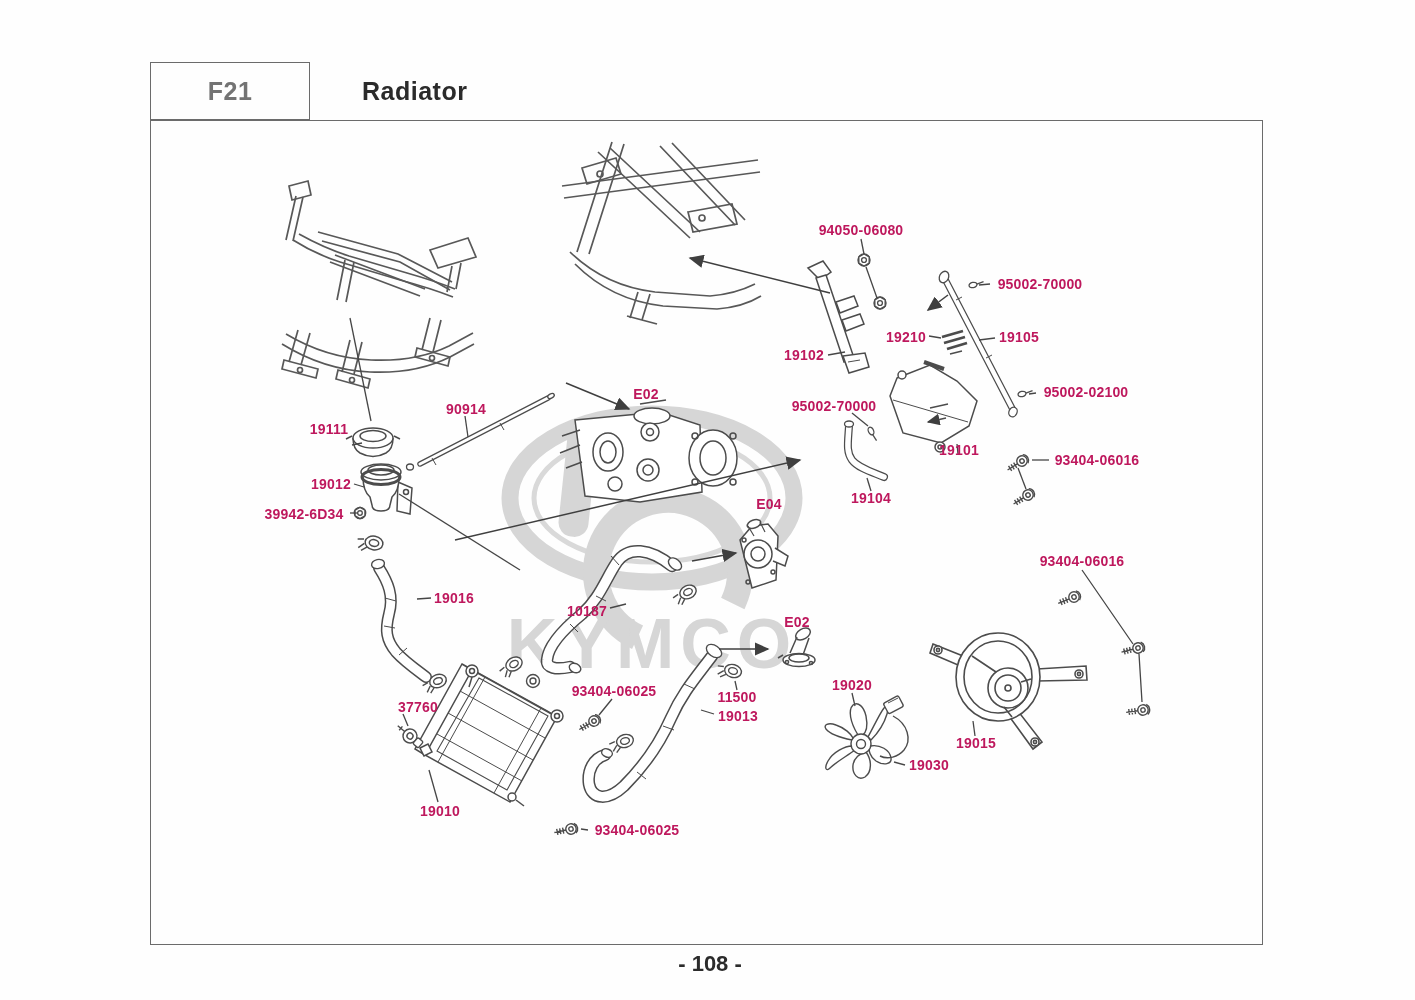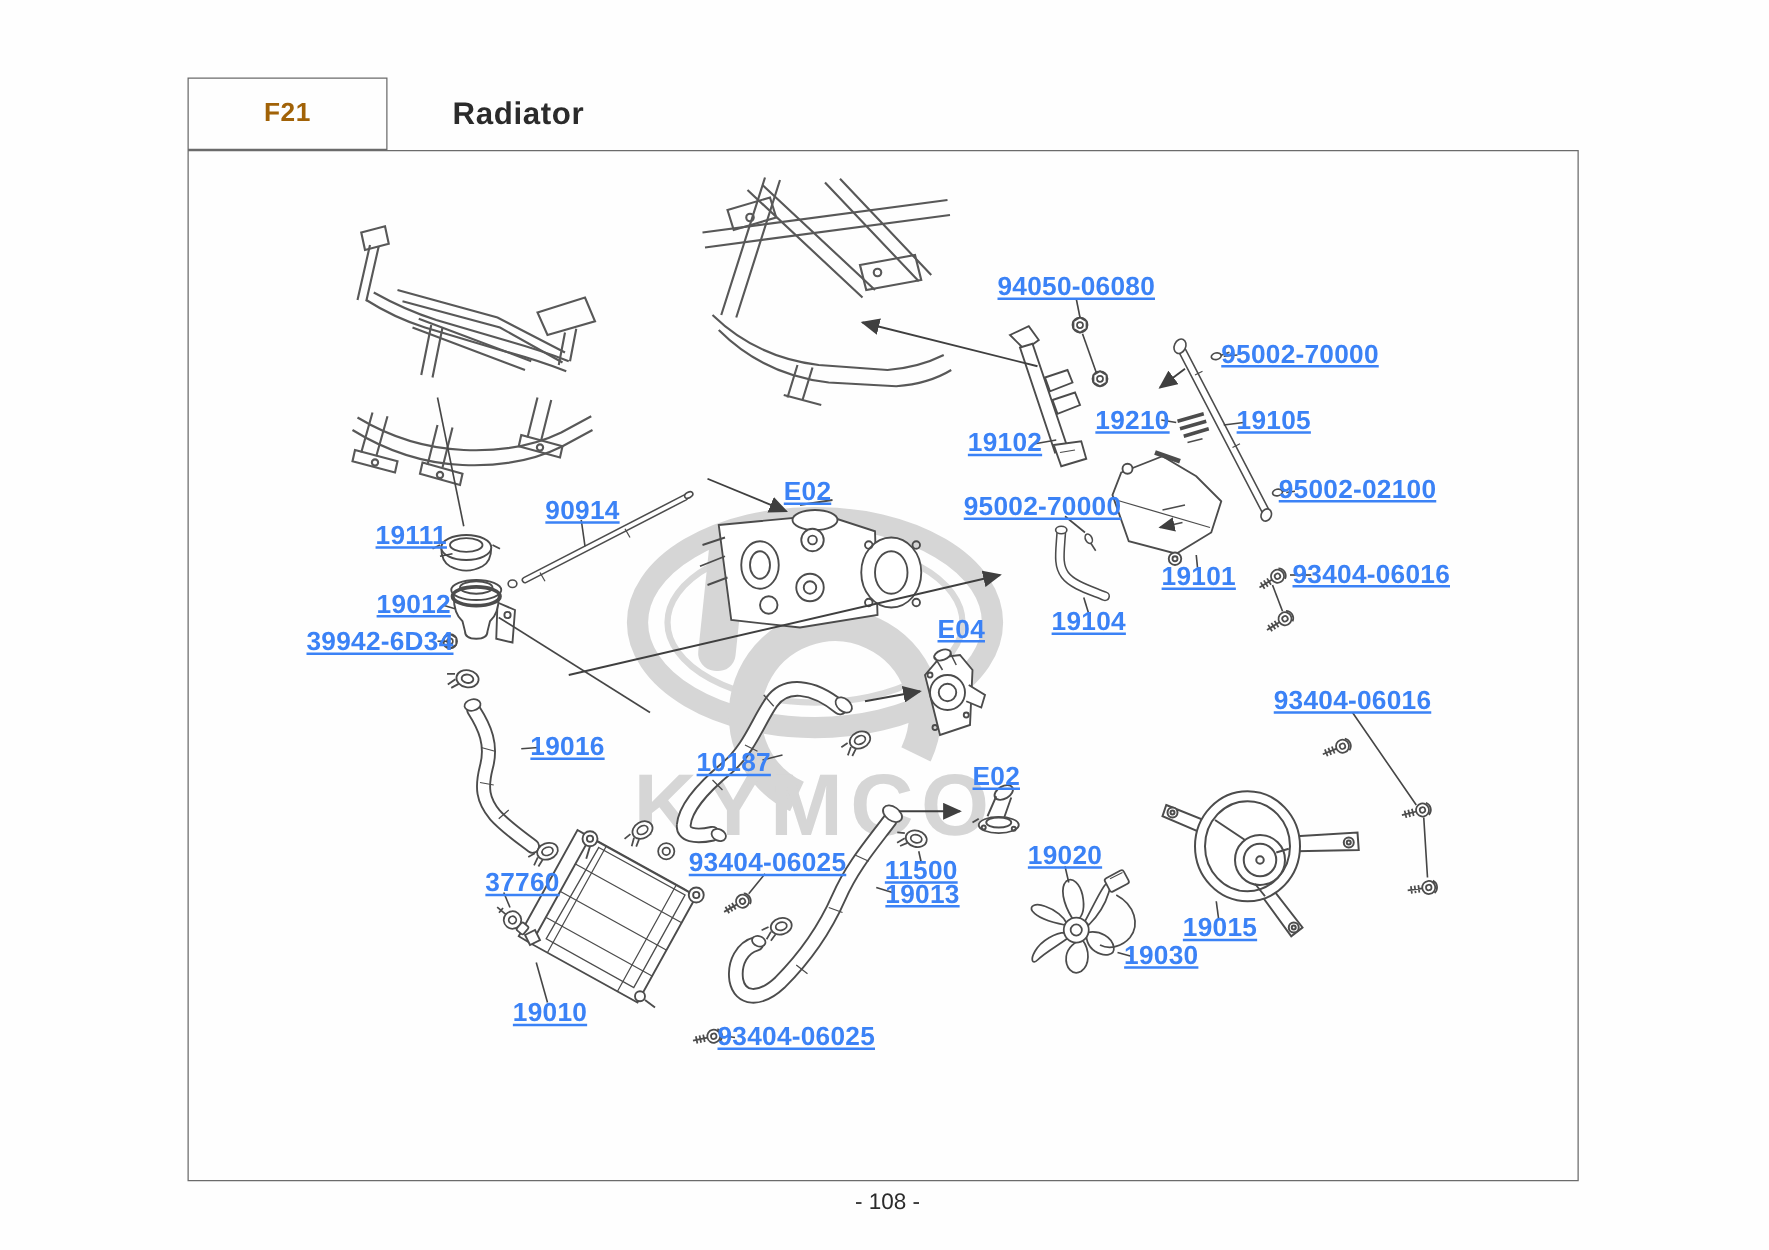--- a/index.html
+++ b/index.html
@@ -10,33 +10,33 @@
   .art{position:absolute;left:0;top:0;width:1415px;height:1000px;}
   .main-frame{
     position:absolute;left:150px;top:120px;width:1113px;height:825px;
     border:1.6px solid #6b6b6b;box-sizing:border-box;background:transparent;
   }
   .header-box{
     position:absolute;left:150px;top:62px;width:160px;height:58px;
     border:1.6px solid #6b6b6b;box-sizing:border-box;
     display:flex;align-items:center;justify-content:center;
   }
-  .header-code{font-size:21px;font-weight:bold;color:#a16207;letter-spacing:0.5px;}
+  .header-code{font-size:25px;font-weight:bold;color:#737373;letter-spacing:0.5px;}
   .header-title{
     position:absolute;left:362px;top:62px;height:58px;display:flex;align-items:center;
     font-size:25px;font-weight:bold;color:#2b2b2b;letter-spacing:0.5px;
   }
   .footer-page{
     position:absolute;left:650px;top:951px;width:120px;text-align:center;
-    font-size:18px;font-weight:normal;color:#2b2b2b;
+    font-size:22px;font-weight:bold;color:#2b2b2b;
   }
   .plabel{
     position:absolute;transform:translate(-50%,-50%);
-    font-size:21px;font-weight:bold;color:#3b82f6;white-space:nowrap;
-    letter-spacing:0.2px;z-index:5;text-decoration:underline;
+    font-size:14px;font-weight:bold;color:#be185d;white-space:nowrap;
+    letter-spacing:0.2px;z-index:5;
   }
 </style>
 </head>
 <body>
 
 <svg class="art" viewBox="0 0 1415 1000">
   <defs>
     <marker id="arr" markerWidth="11" markerHeight="9" refX="9" refY="4.5" orient="auto">
       <path d="M0,0 L10,4.5 L0,9 Z" fill="#3f3f3f"></path>
     </marker>
@@ -365,21 +365,21 @@
 <div class="header-title">Radiator</div>
 <div class="footer-page">- 108 -</div>
 
 <span class="plabel" style="left:861px;top:230px">94050-06080</span>
 <span class="plabel" style="left:1040px;top:284px">95002-70000</span>
 <span class="plabel" style="left:906px;top:337px">19210</span>
 <span class="plabel" style="left:1019px;top:337px">19105</span>
 <span class="plabel" style="left:804px;top:355px">19102</span>
 <span class="plabel" style="left:1086px;top:392px">95002-02100</span>
 <span class="plabel" style="left:834px;top:406px">95002-70000</span>
-<span class="plabel" style="left:959px;top:462px">19101</span>
+<span class="plabel" style="left:959px;top:450px">19101</span>
 <span class="plabel" style="left:1097px;top:460px">93404-06016</span>
 <span class="plabel" style="left:871px;top:498px">19104</span>
 <span class="plabel" style="left:769px;top:504px">E04</span>
 <span class="plabel" style="left:1082px;top:561px">93404-06016</span>
 <span class="plabel" style="left:329px;top:429px">19111</span>
 <span class="plabel" style="left:331px;top:484px">19012</span>
 <span class="plabel" style="left:304px;top:514px">39942-6D34</span>
 <span class="plabel" style="left:466px;top:409px">90914</span>
 <span class="plabel" style="left:646px;top:394px">E02</span>
 <span class="plabel" style="left:454px;top:598px">19016</span>

